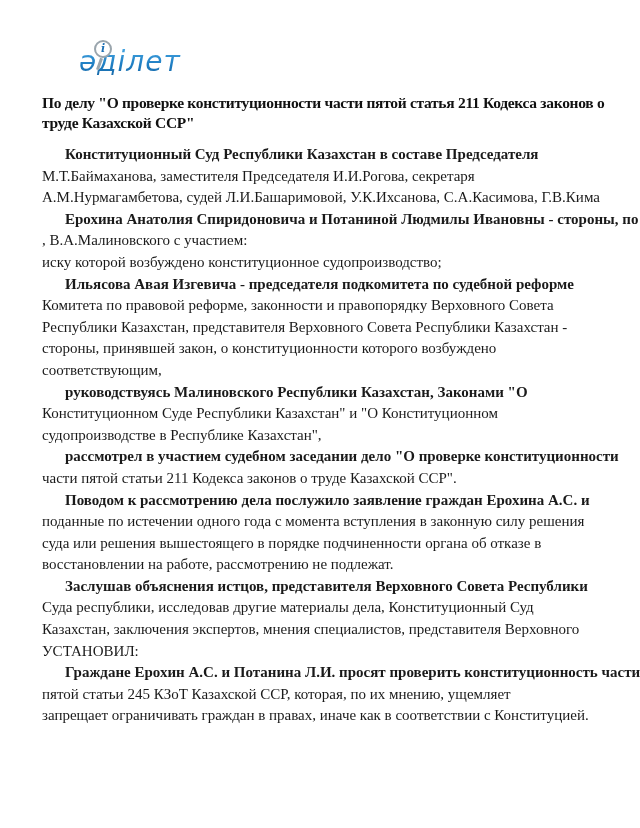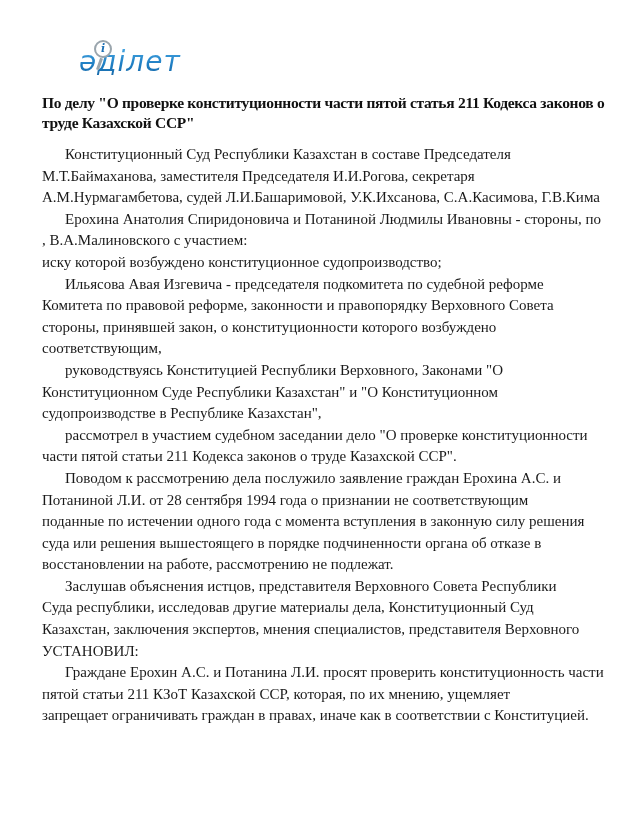--- a/index.html
+++ b/index.html
@@ -84,21 +84,21 @@
       width: 560px;
       font-size: 15px;
       line-height: 21.6px;
       color: #1a1a1a;
     }
     .ln {
       display: block;
       white-space: nowrap;
       height: 21.6px;
     }
-    .ln.ind { padding-left: 23px; }
+    .ln.ind { padding-left: 23px; font-weight: bold; }
   </style>
 </head>
 <body>
 
 <div class="logo">
   <span class="logo-text">әділет</span>
   <span class="logo-handle"></span>
   <span class="logo-magnifier">i</span>
 </div>
 
@@ -109,32 +109,32 @@
 
 <div class="body-text" id="body-text">
     <span class="ln ind">Конституционный Суд Республики Казахстан в составе Председателя</span>
     <span class="ln">М.Т.Баймаханова, заместителя Председателя И.И.Рогова, секретаря</span>
     <span class="ln">А.М.Нурмагамбетова, судей Л.И.Башаримовой, У.К.Ихсанова, С.А.Касимова, Г.В.Кима</span>
     <span class="ln ind">Ерохина Анатолия Спиридоновича и Потаниной Людмилы Ивановны - стороны, по</span>
     <span class="ln">, В.А.Малиновского с участием:</span>
     <span class="ln">иску которой возбуждено конституционное судопроизводство;</span>
     <span class="ln ind">Ильясова Авая Изгевича - председателя подкомитета по судебной реформе</span>
     <span class="ln">Комитета по правовой реформе, законности и правопорядку Верховного Совета</span>
+    <span class="ln">Республики Казахстан, представителя Верховного Совета Республики Казахстан -</span>
     <span class="ln">стороны, принявшей закон, о конституционности которого возбуждено</span>
     <span class="ln">соответствующим,</span>
-    <span class="ln ind">руководствуясь Конституцией Республики Верховного, Законами "О</span>
+    <span class="ln ind">руководствуясь Малиновского Республики Казахстан, Законами "О</span>
     <span class="ln">Конституционном Суде Республики Казахстан" и "О Конституционном</span>
     <span class="ln">судопроизводстве в Республике Казахстан",</span>
     <span class="ln ind">рассмотрел в участием судебном заседании дело "О проверке конституционности</span>
     <span class="ln">части пятой статьи 211 Кодекса законов о труде Казахской ССР".</span>
     <span class="ln ind">Поводом к рассмотрению дела послужило заявление граждан Ерохина А.С. и</span>
-    <span class="ln">Потаниной Л.И. от 28 сентября 1994 года о признании не соответствующим</span>
     <span class="ln">поданные по истечении одного года с момента вступления в законную силу решения</span>
     <span class="ln">суда или решения вышестоящего в порядке подчиненности органа об отказе в</span>
     <span class="ln">восстановлении на работе, рассмотрению не подлежат.</span>
     <span class="ln ind">Заслушав объяснения истцов, представителя Верховного Совета Республики</span>
     <span class="ln">Суда республики, исследовав другие материалы дела, Конституционный Суд</span>
     <span class="ln">Казахстан, заключения экспертов, мнения специалистов, представителя Верховного</span>
     <span class="ln">УСТАНОВИЛ:</span>
     <span class="ln ind">Граждане Ерохин А.С. и Потанина Л.И. просят проверить конституционность части</span>
-    <span class="ln">пятой статьи 211 КЗоТ Казахской ССР, которая, по их мнению, ущемляет</span>
+    <span class="ln">пятой статьи 245 КЗоТ Казахской ССР, которая, по их мнению, ущемляет</span>
     <span class="ln">запрещает ограничивать граждан в правах, иначе как в соответствии с Конституцией.</span>
   </div>
 
 </body></html>

